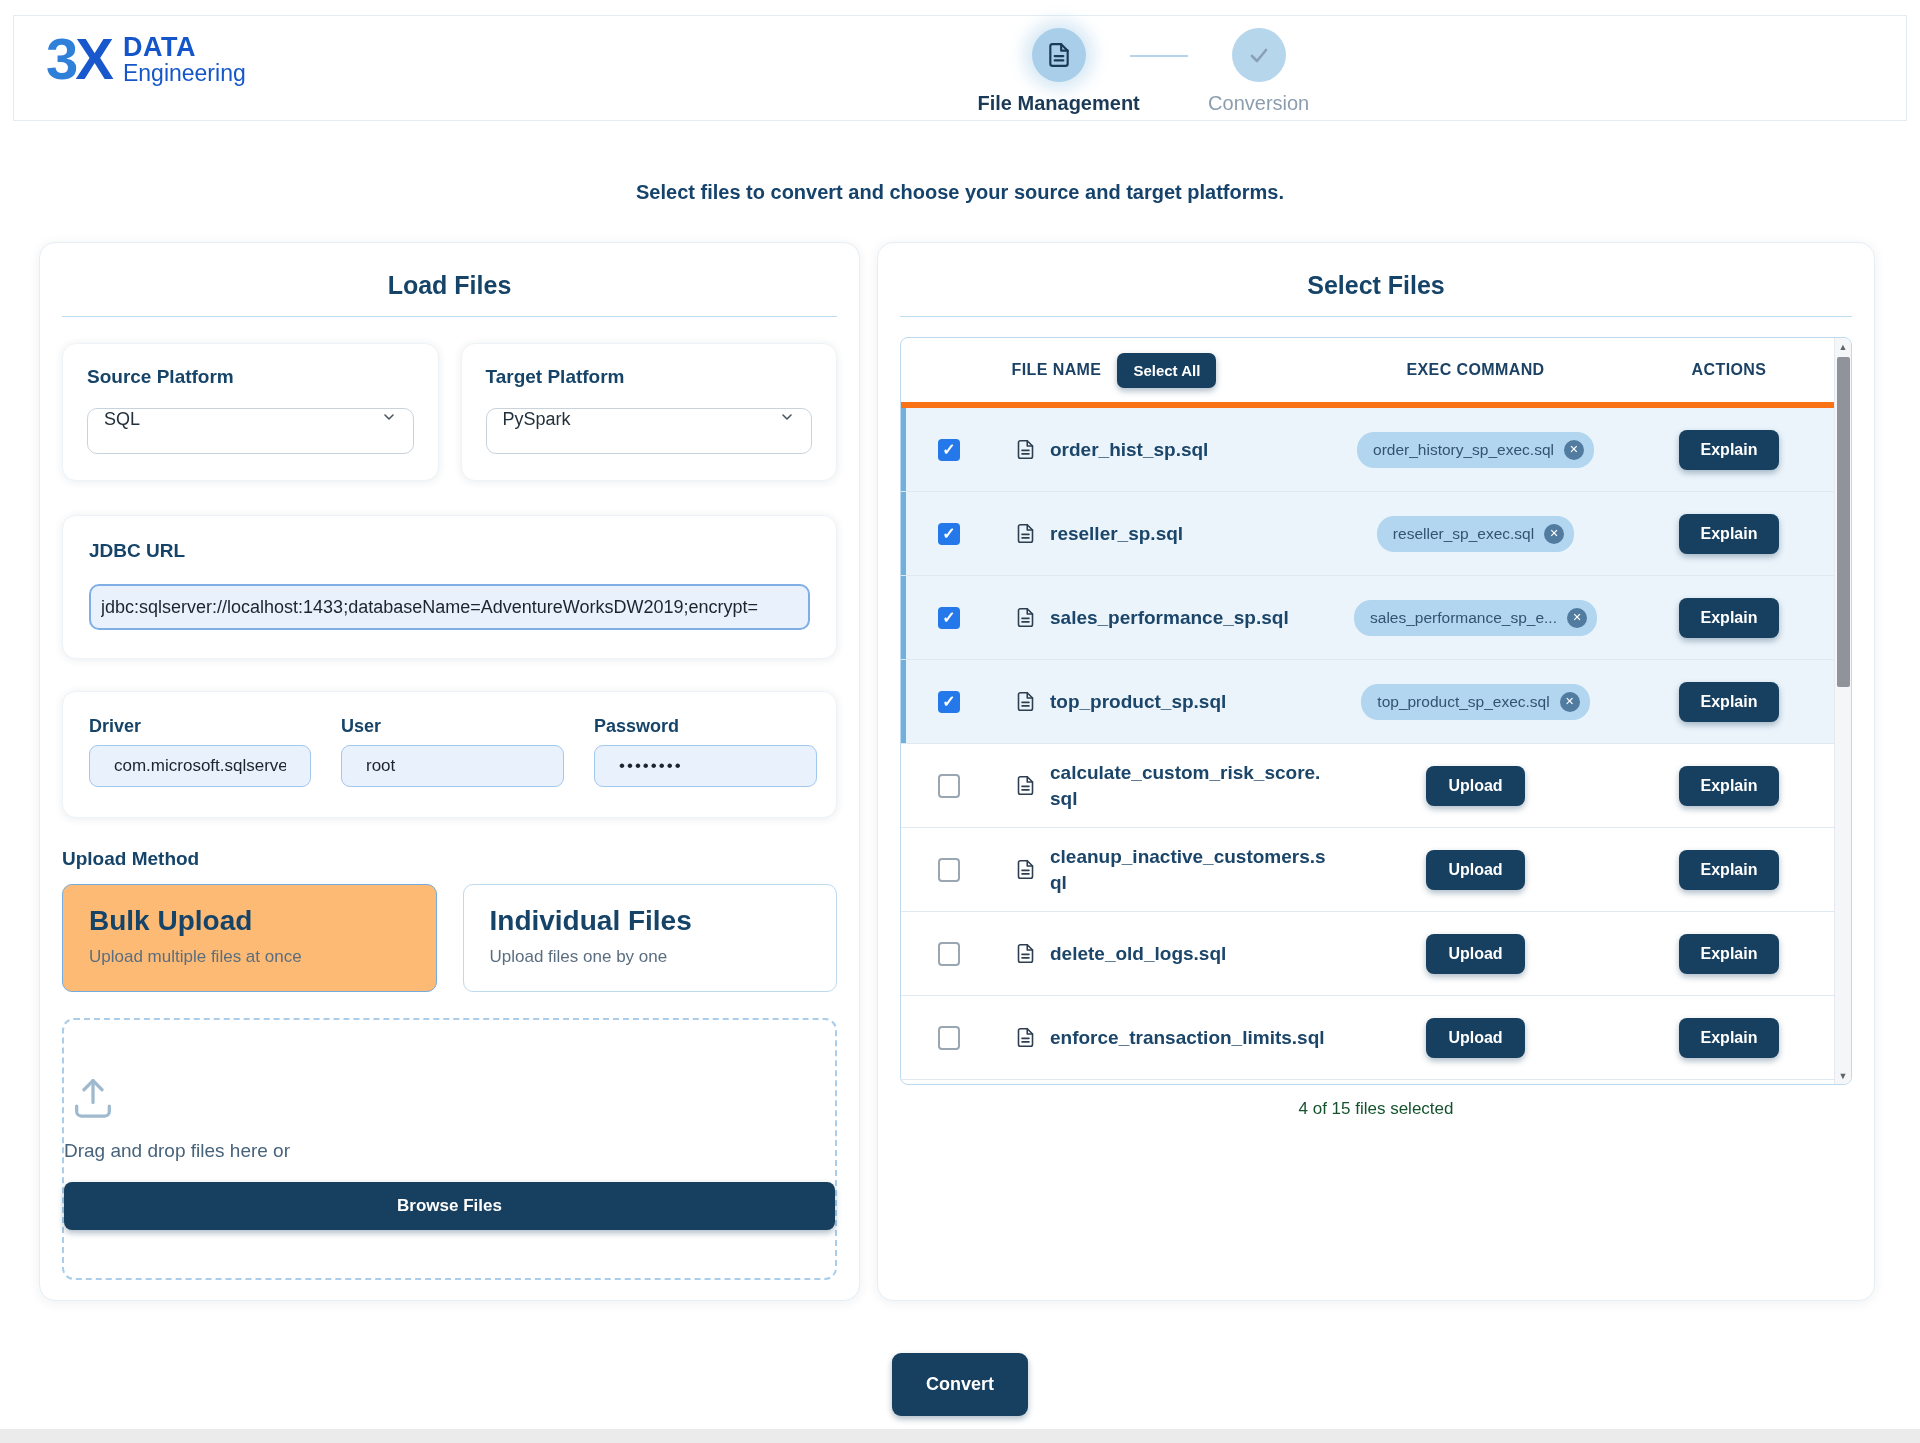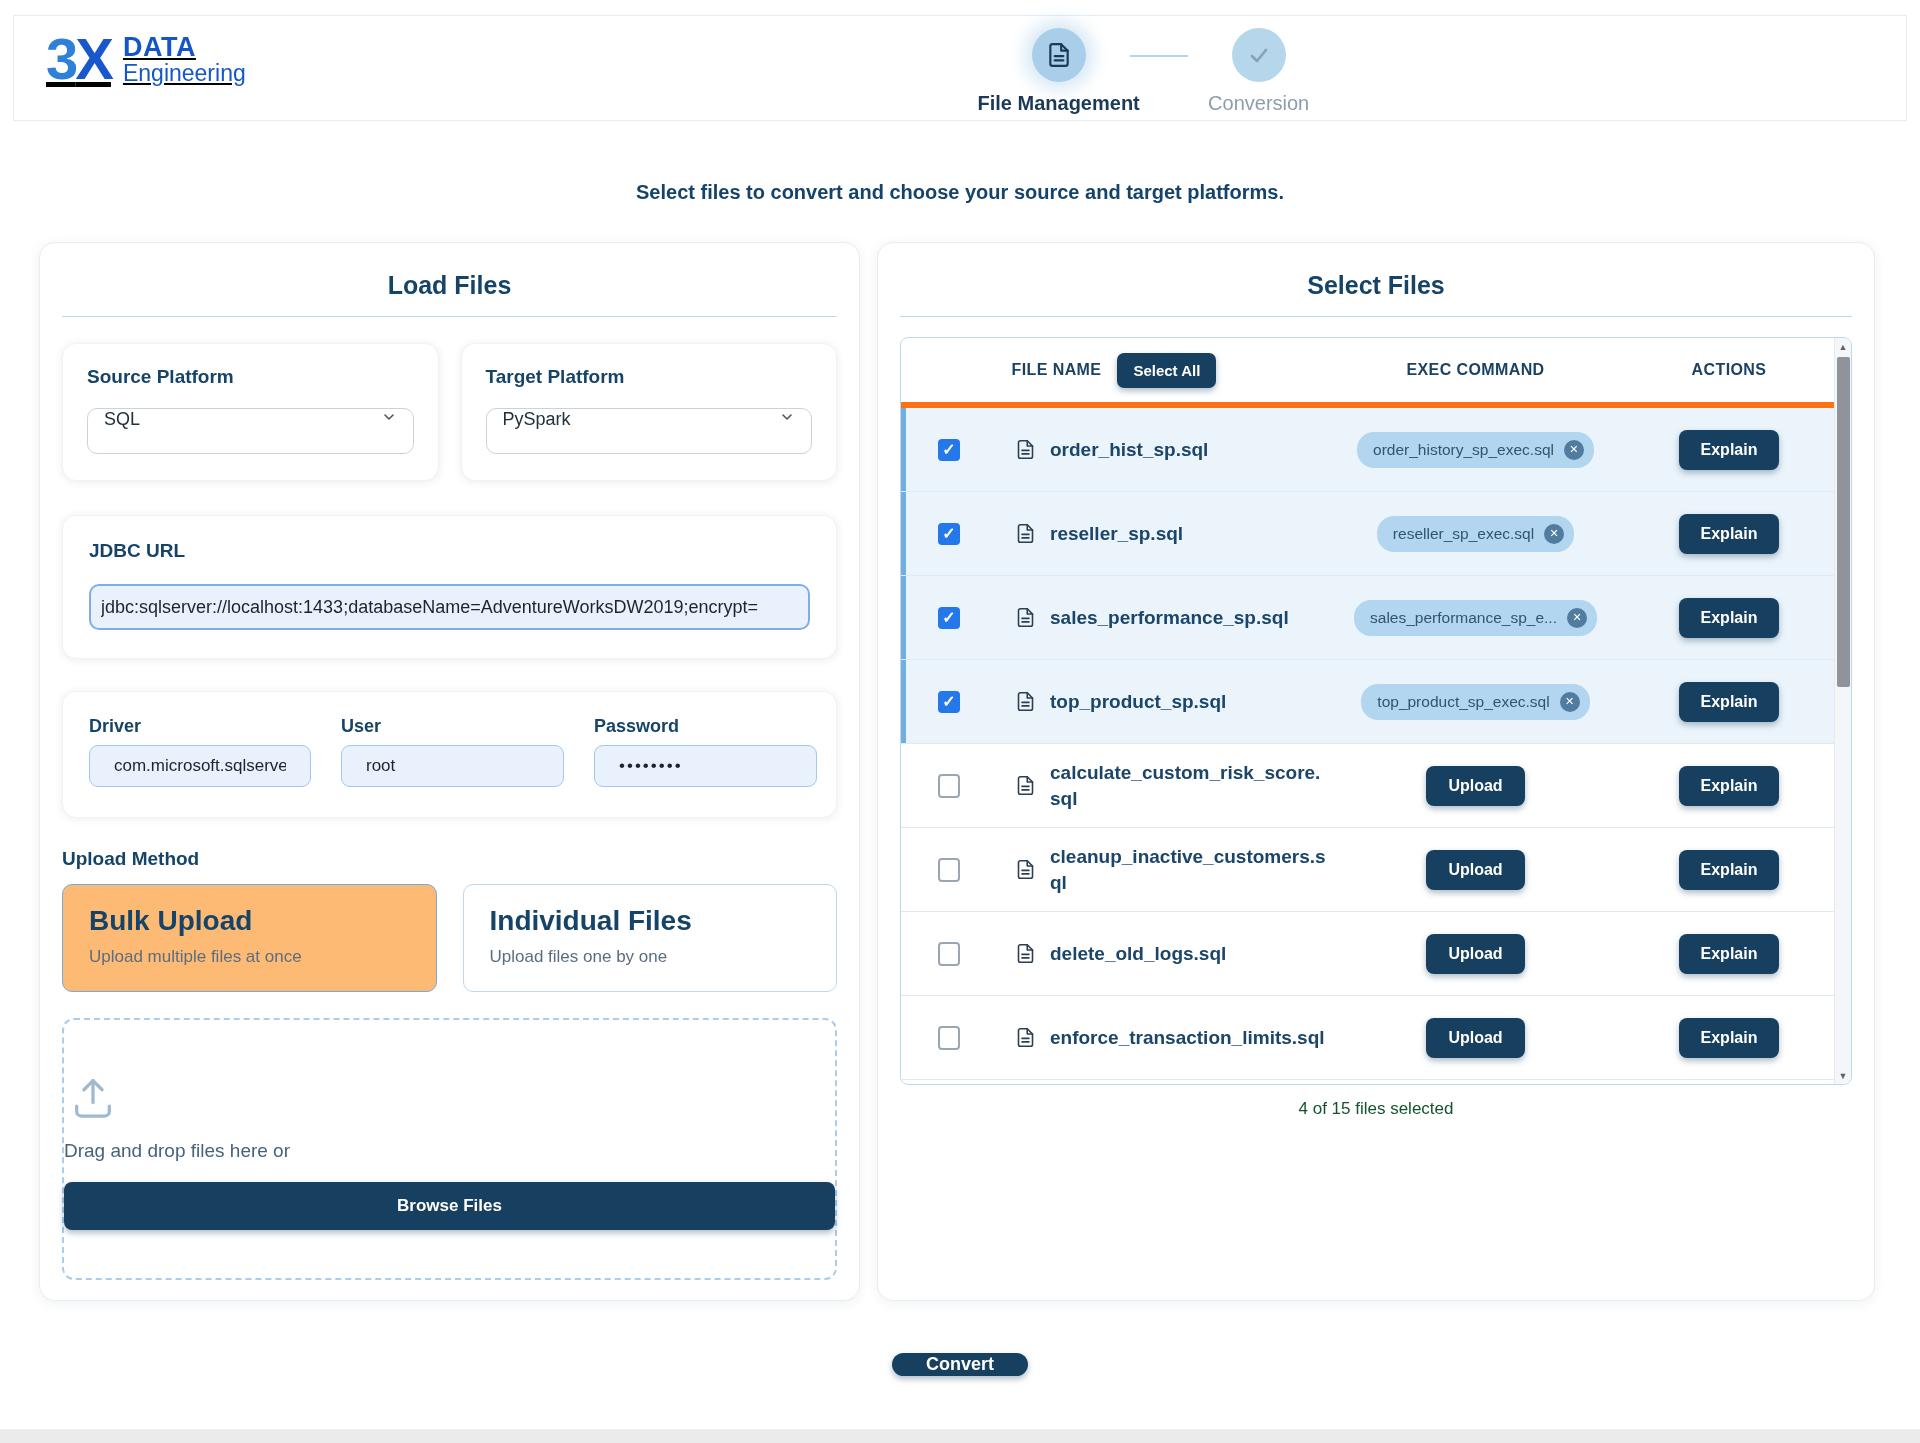--- a/index.html
+++ b/index.html
@@ -16,21 +16,21 @@
     --cbblue:#2478EA;
     --inputbg:#E9F1FD;
     --tblborder:#BBDAF0;
     --divider:#DEE9F2;
   }
   *{box-sizing:border-box;margin:0;padding:0;}
   html,body{width:1920px;height:1443px;background:#fff;font-family:"Liberation Sans",sans-serif;overflow:hidden;}
 
   
   .header{position:relative;margin:15px 13px 0 13px;height:106px;background:#fff;border:1px solid #E3EDF5;}
-  .logo{position:absolute;left:32px;top:14px;display:flex;align-items:center;gap:12px;text-decoration:underline;}
+  .logo{position:absolute;left:32px;top:14px;display:flex;align-items:center;gap:12px;}
   .logo-mark{font-size:58px;font-weight:800;letter-spacing:-3px;line-height:1;}
   .logo-mark .m3{color:#2F80D8;}
   .logo-mark .mx{color:#1958CC;}
   .logo-text{display:flex;flex-direction:column;line-height:1.05;}
   .logo-title{color:#1456C9;font-weight:800;font-size:27px;letter-spacing:.5px;}
   .logo-sub{color:#1557C8;font-weight:500;font-size:23px;}
   .stepper{position:absolute;left:60.5%;top:12px;transform:translateX(-50%);display:flex;align-items:flex-start;}
   .step{display:flex;flex-direction:column;align-items:center;width:230px;}
   .step-circle{width:54px;height:54px;border-radius:50%;display:flex;align-items:center;justify-content:center;}
   .step.active .step-circle{background:#A8CEE9;box-shadow:0 0 16px 8px rgba(168,206,233,.45);}
@@ -73,21 +73,21 @@
   .method-title{font-size:28px;font-weight:700;color:var(--head);}
   .method-desc{margin-top:10px;font-size:17px;color:var(--gray);}
 
   .dropzone{margin-top:26px;border:2px dashed #A9CDEA;border-radius:12px;height:262px;display:flex;flex-direction:column;justify-content:center;}
   .drop-text{margin-top:14px;font-size:19px;color:#47637C;}
 
   .btn{background:var(--navy);color:#fff;border:none;border-radius:8px;font-weight:700;font-family:"Liberation Sans",sans-serif;box-shadow:0 3px 6px rgba(23,63,95,.35);cursor:pointer;}
   .btn-browse{margin-top:20px;padding:14px 20px;font-size:17px;}
   .btn-selectall{padding:9px 16px;font-size:15px;border-radius:7px;}
   .btn-row{padding:11px 22px;font-size:16px;}
-  .btn-convert{padding:1px 34px;font-size:18px;border-radius:18px;}
+  .btn-convert{padding:21px 34px;font-size:18px;border-radius:9px;}
 
   
   .table-wrap{position:relative;margin-top:20px;height:748px;border:1px solid var(--tblborder);border-radius:8px;overflow:hidden;}
   .tgrid{display:grid;grid-template-columns:96px 330px 1fr 210px;align-items:center;}
   .thead{height:70px;border-bottom:6px solid #f97316;padding-right:17px;}
   .th{font-size:16px;font-weight:700;color:#1B4265;letter-spacing:.4px;text-align:center;}
   .th-file{grid-column:1 / span 2;display:flex;align-items:center;justify-content:center;gap:16px;}
   .tbody{padding-right:17px;}
   .trow{min-height:84px;border-bottom:1px solid var(--divider);padding:10px 0;}
   .trow.selected{background:var(--rowsel);box-shadow:inset 5px 0 0 var(--rowbar);}

